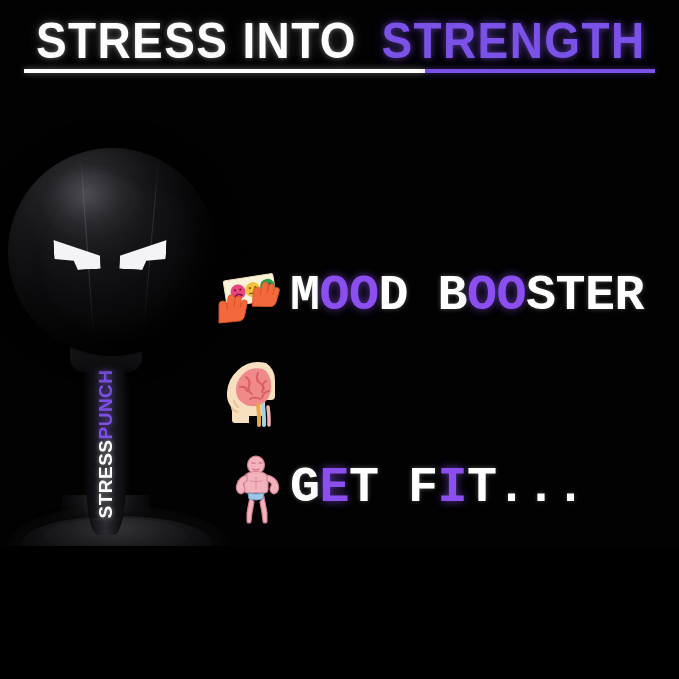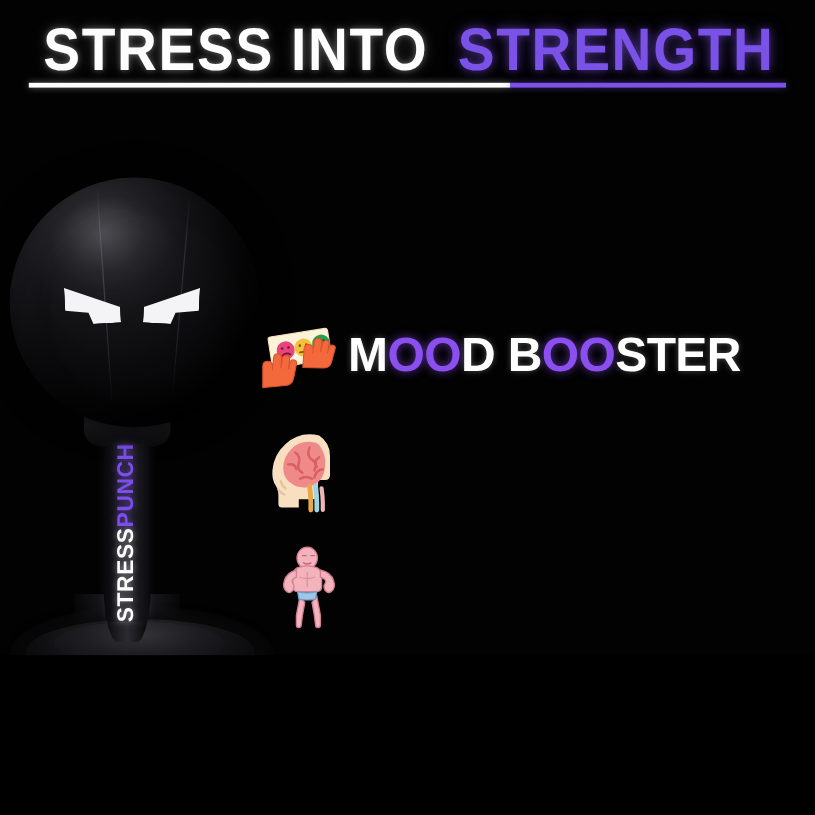--- a/index.html
+++ b/index.html
@@ -234,23 +234,23 @@
     align-items: center;
     height: 96px;
   }
   .feature-icon {
     width: 74px;
     height: 74px;
     flex: 0 0 74px;
     position: relative;
   }
   .feature-label {
-    font-family: Liberation Sans, sans-serif;
+    font-family: Liberation Mono, monospace;
     font-weight: bold;
-    font-size: 40px;
+    font-size: 50px;
     letter-spacing: -0.5px;
     line-height: 1;
     white-space: nowrap;
     margin-left: 4px;
   }
   .w { color: #ffffff; text-shadow: 0 0 5px rgba(255,255,255,0.3); }
   .p { color: #8b4fef; text-shadow: 0 0 8px rgba(139,79,239,0.65); }
 
   
   .ico-survey { transform: translate(2px, 4px); }
@@ -372,16 +372,19 @@
             <path d="M39 12 l3 0"></path>
             <path d="M33 18 q3 2 6 0"></path>
           </g>
 
           <g stroke="#d88fa0" stroke-width="1" fill="none" stroke-linecap="round">
             <path d="M36 26 l0 12"></path>
             <path d="M30 30 q6 2 12 0"></path>
           </g>
         </svg>
       </div>
+      <div class="feature-label">
+        <span class="w">G</span><span class="p">E</span><span class="w">T F</span><span class="p">I</span><span class="w">T...</span>
+      </div>
     </div>
 
   </div>
 </div>
 
 </body></html>

